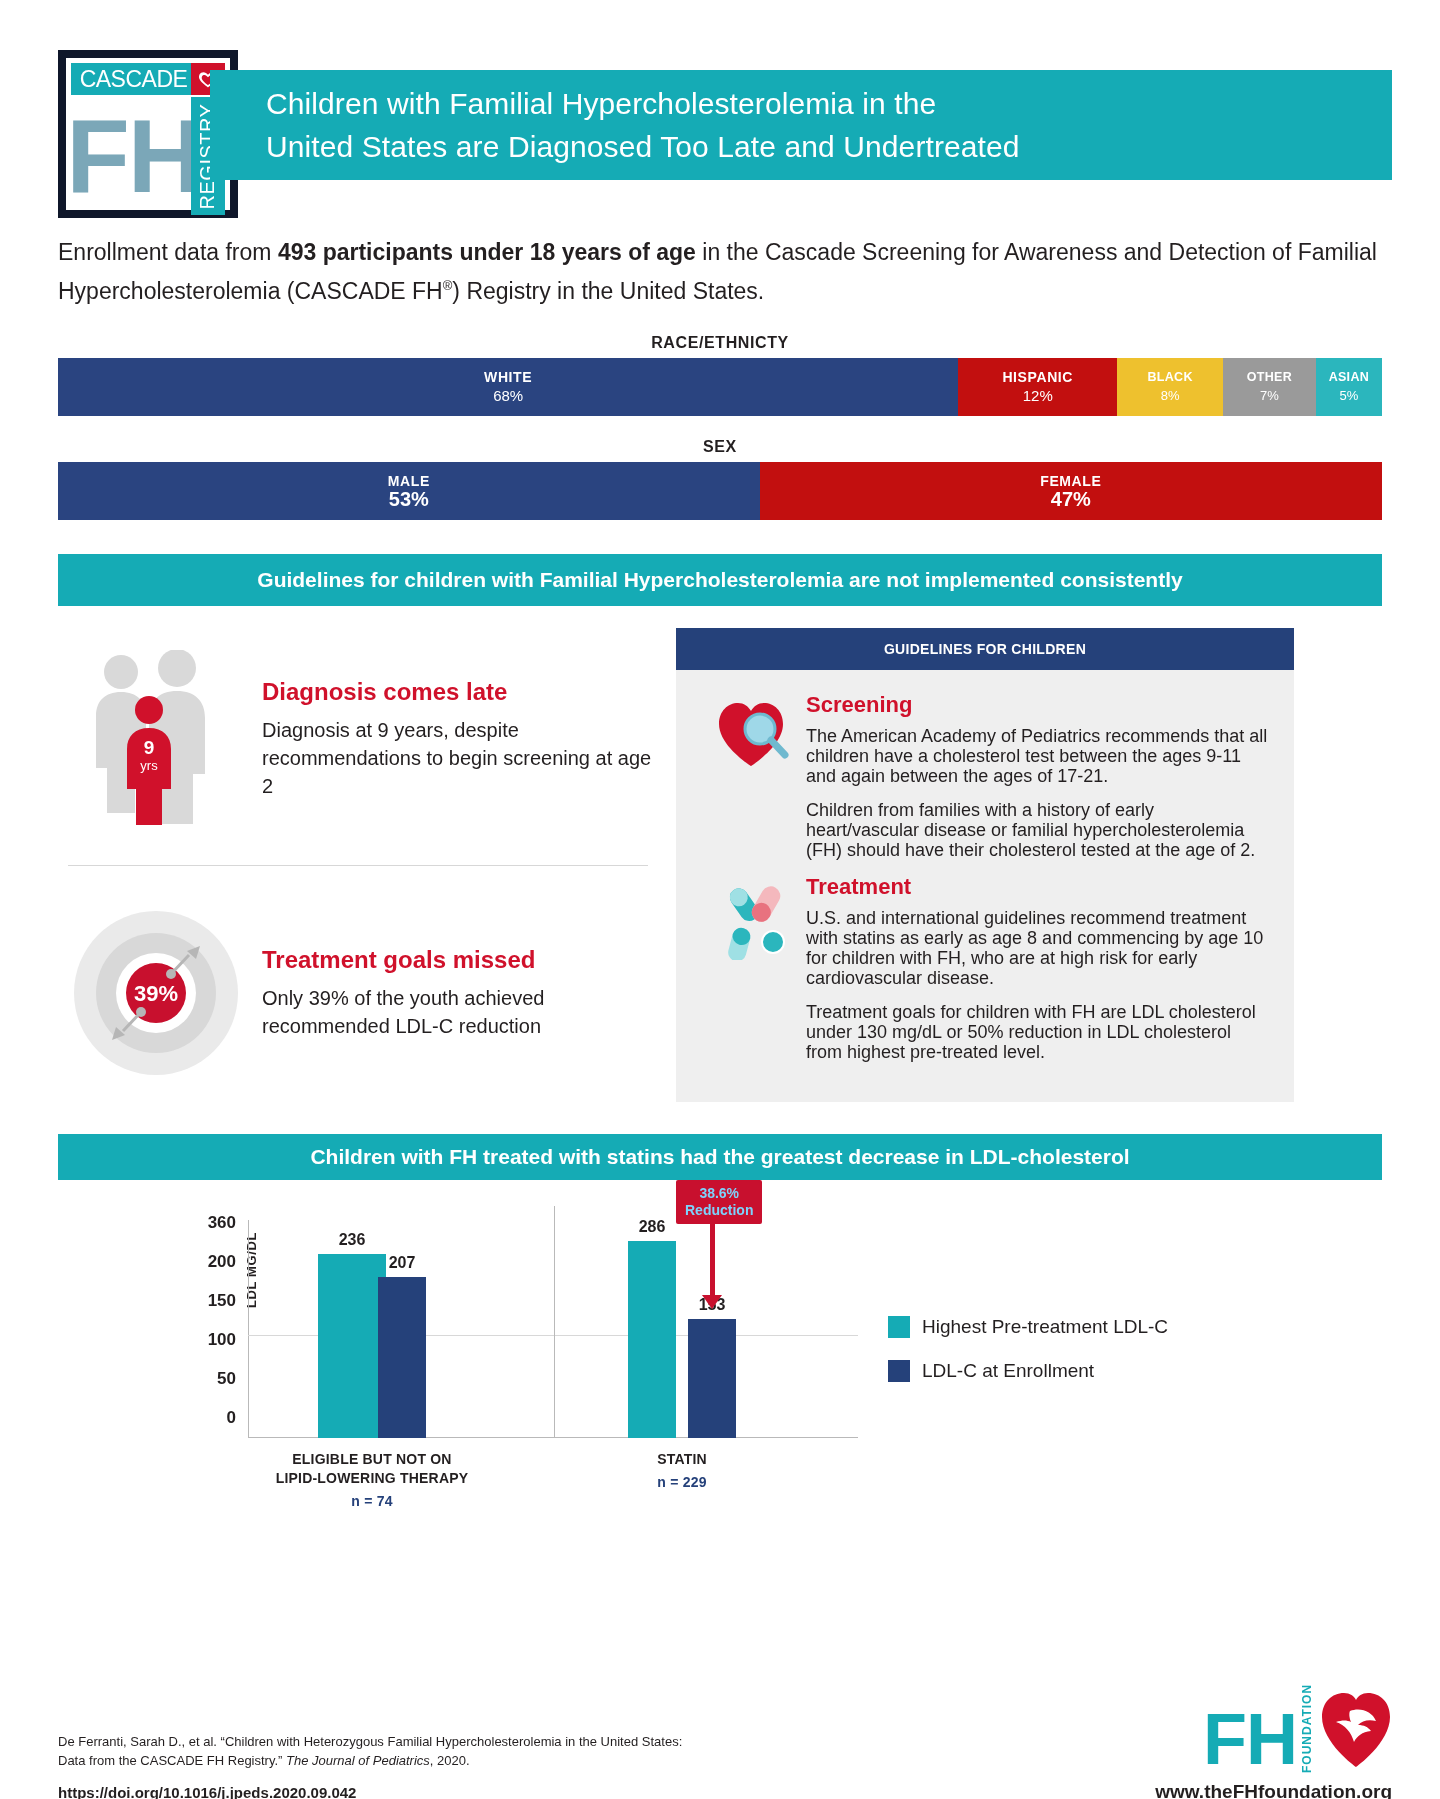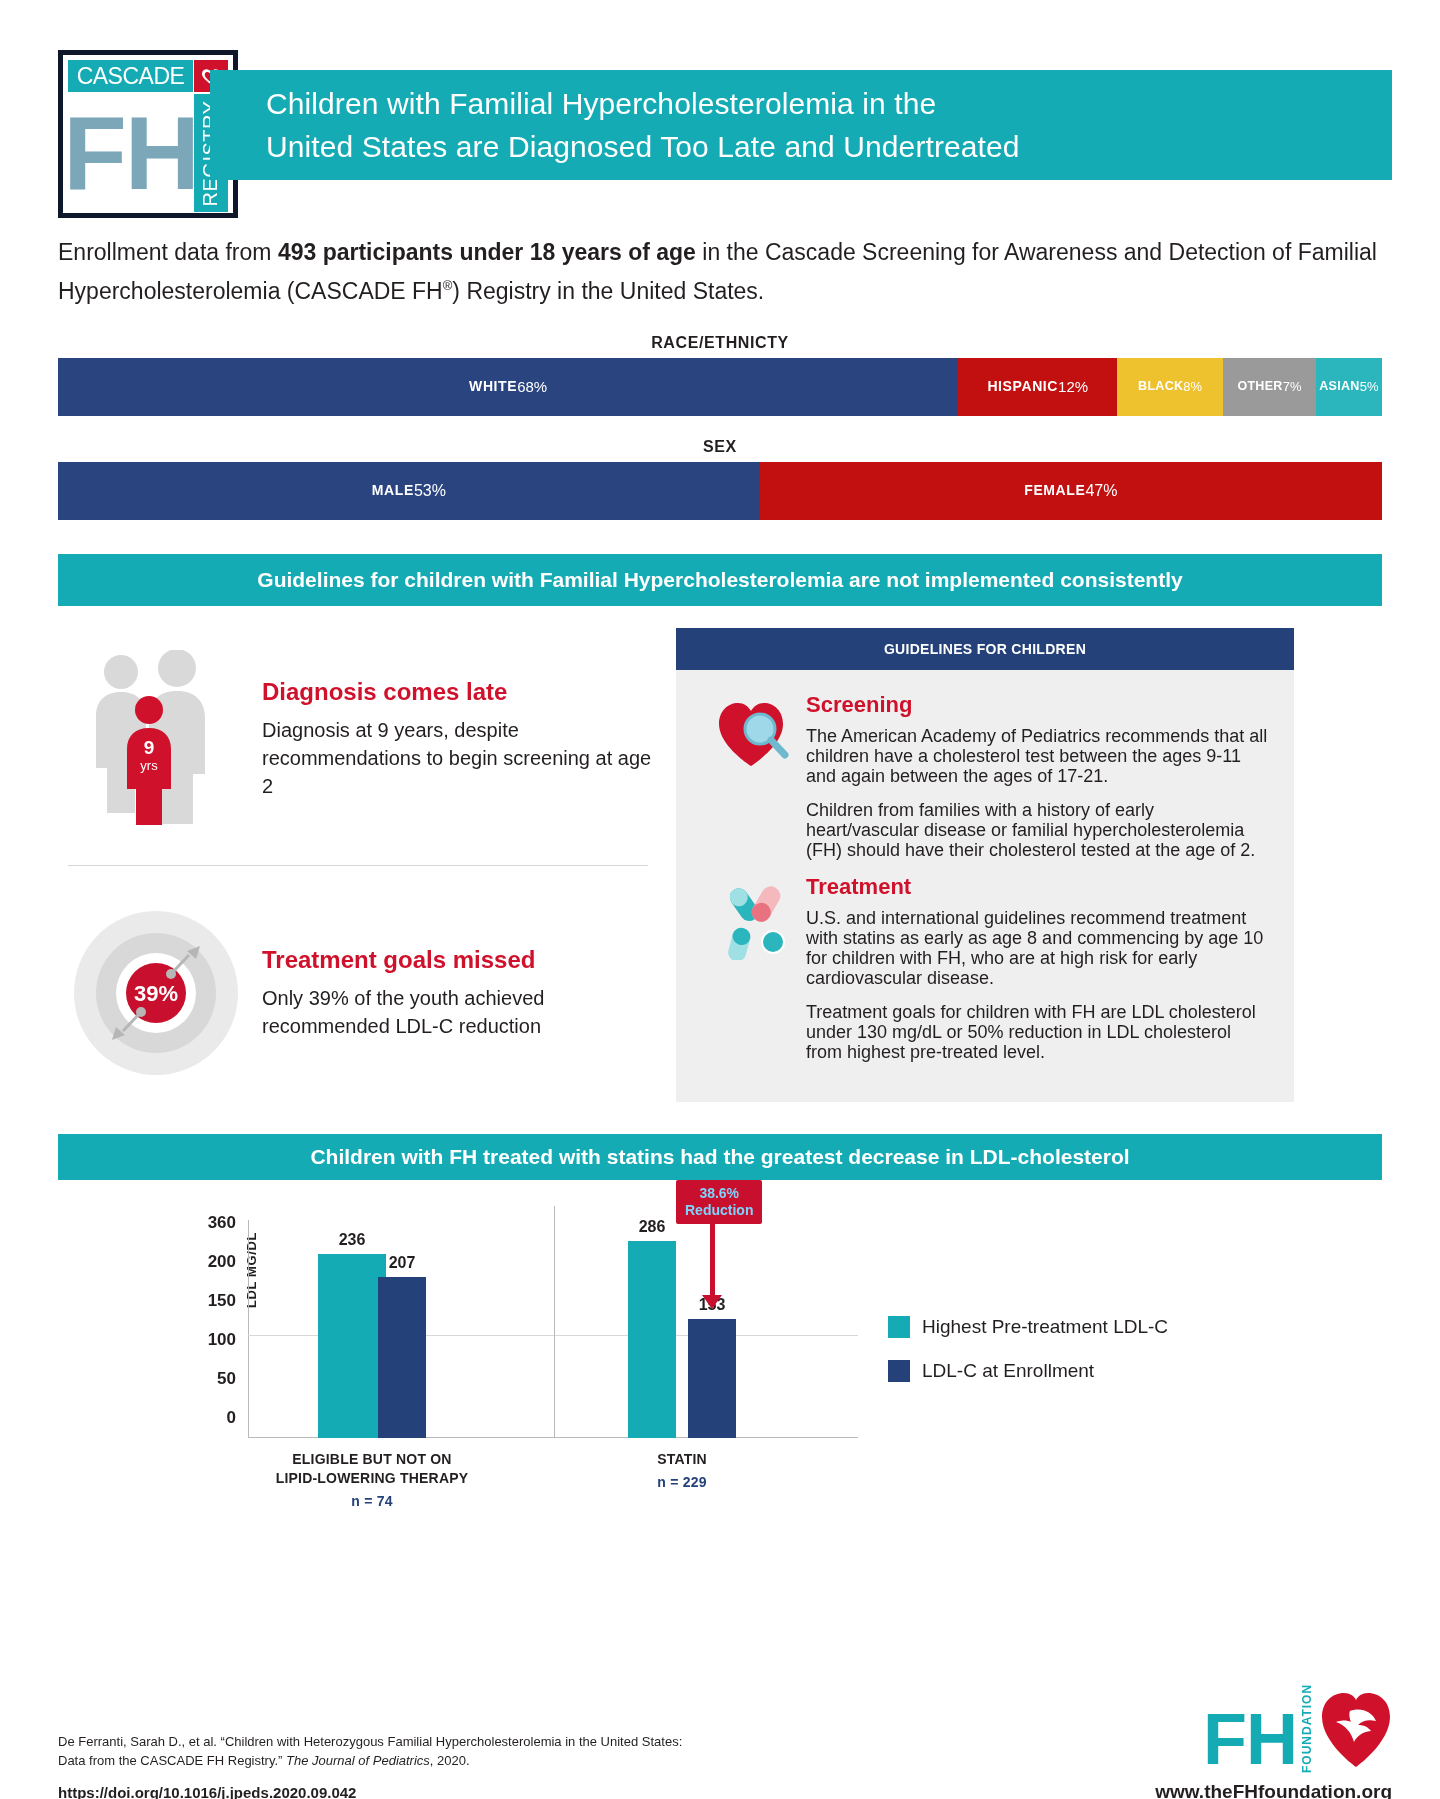--- a/index.html
+++ b/index.html
@@ -11,21 +11,21 @@
     position: relative;
     overflow: hidden;
   }
   .page { position: relative; width: 1440px; height: 1799px; padding: 0; }
 
   
   .header-row { position: relative; height: 160px; margin: 38px 0 0 0; }
   .logo {
     position: absolute; left: 58px; top: 12px;
     width: 180px; height: 168px;
-    border: 5px solid #0f172a;
+    border: 8px solid #0f172a;
     background: #ffffff;
     padding: 5px;
     text-align: right;
   }
   .logo-inner { position: relative; width: 100%; height: 100%; }
   .logo-top {
     position: absolute; left: 0; top: 0; width: 125px; height: 32px;
     background: #15abb5; color: #ffffff;
     font-size: 23px; font-weight: 400; letter-spacing: -0.5px;
     display: flex; align-items: center; justify-content: center;
@@ -72,29 +72,29 @@
   .intro sup { font-size: 13px; vertical-align: super; }
 
   
   .bar-block { margin: 26px 58px 0 58px; }
   .bar-caption {
     text-align: center; font-size: 16px; font-weight: 700;
     letter-spacing: 0.6px; color: #231f20; margin-bottom: 6px;
   }
   .stacked-bar { display: flex; height: 58px; width: 100%; }
   .seg {
-    display: flex; flex-direction: row; align-items: center; justify-content: center;
+    display: flex; flex-direction: column; align-items: center; justify-content: center;
     color: #ffffff; overflow: hidden;
   }
   .seg .sname { font-size: 14px; font-weight: 700; letter-spacing: 0.6px; line-height: 17px; }
   .seg .sval { font-size: 15px; font-weight: 400; line-height: 19px; }
   .seg.small .sname { font-size: 12.5px; letter-spacing: 0.3px; }
   .seg.small .sval { font-size: 13px; }
   .sex-bar .seg .sname { font-size: 14px; }
-  .sex-bar .seg .sval { font-size: 16px; }
+  .sex-bar .seg .sval { font-size: 20px; font-weight: bold; }
 
   
   .banner {
     margin: 34px 58px 0 58px; height: 52px; background: #15abb5;
     color: #ffffff; display: flex; align-items: center; justify-content: center;
     font-size: 21px; font-weight: 700;
   }
 
   
   .mid { display: flex; margin: 22px 58px 0 58px; gap: 0; }

